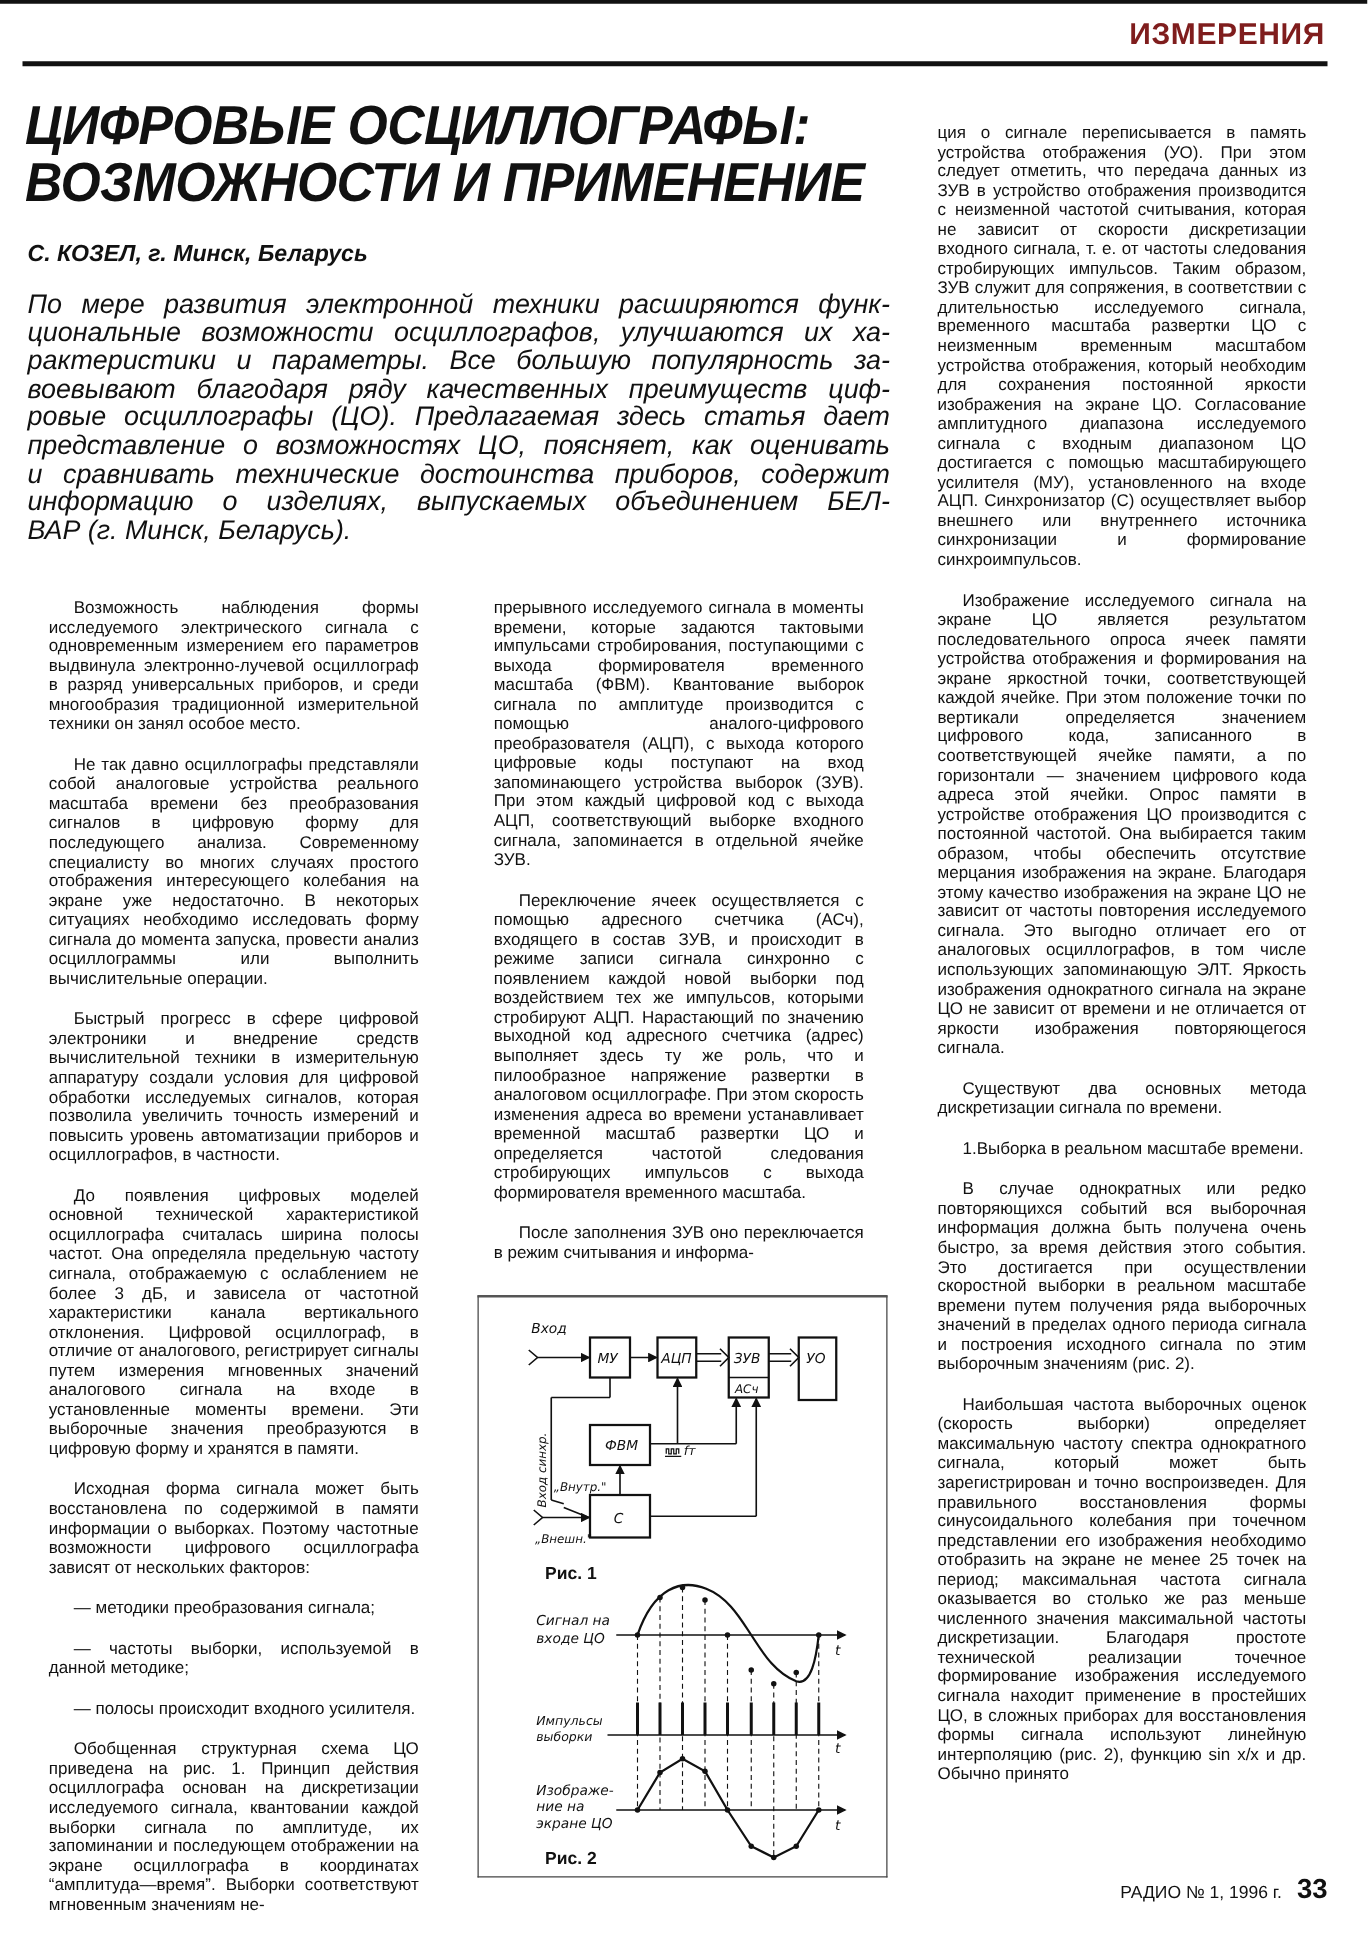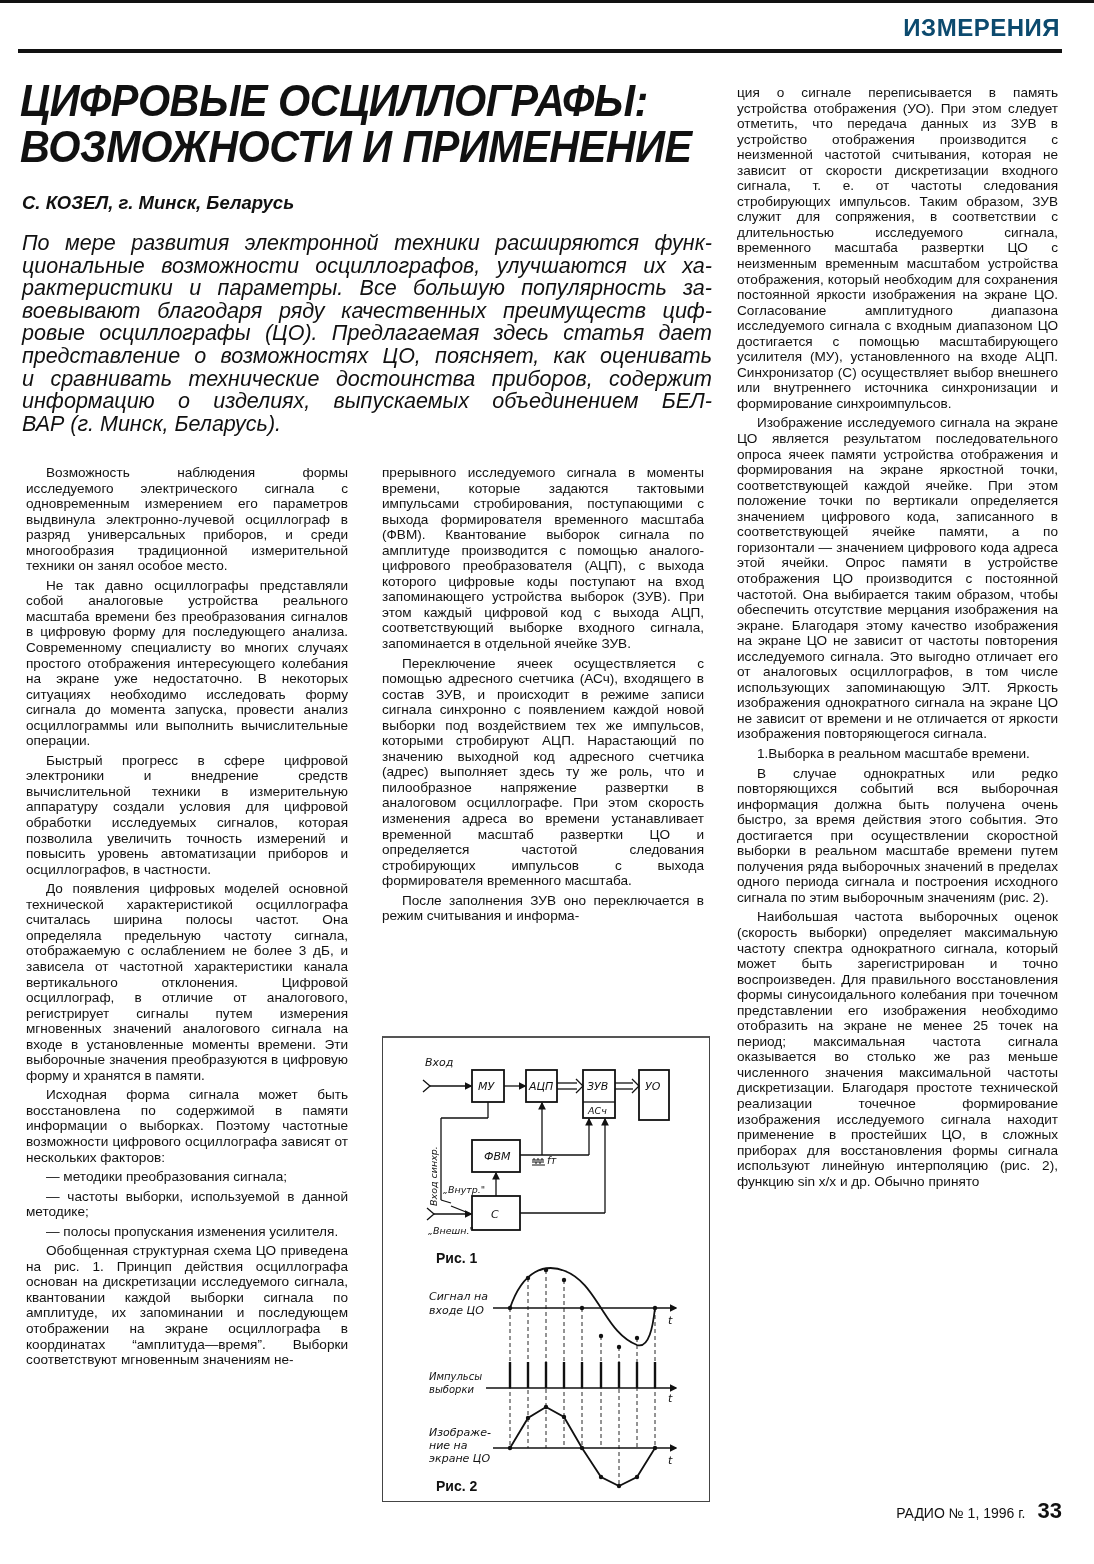--- a/index.html
+++ b/index.html
@@ -1,26 +1,26 @@
 <!DOCTYPE html>
 <html><head>
 <meta charset="utf-8">
 <style>
   html, body { margin: 0; padding: 0; background: #ffffff; }
   body { width: 1094px; height: 1564px; position: relative; overflow: hidden; color: #111; font-family: "Liberation Sans", sans-serif; }
   .top-border { position: absolute; left: 0; top: 0; width: 1094px; height: 3px; background: #111; }
-  .section-label { position: absolute; right: 34px; top: 14px; font-family: "Liberation Sans", sans-serif; font-weight: bold; font-size: 24px; letter-spacing: 0.5px; color: #0c4a6e; }
+  .section-label { position: absolute; right: 34px; top: 14px; font-family: "Liberation Sans", sans-serif; font-weight: bold; font-size: 24px; letter-spacing: 0.5px; color: #7f1d1d; }
   .section-rule { position: absolute; left: 18px; top: 49px; width: 1044px; height: 4px; background: #111; }
   .title { position: absolute; left: 20px; top: 78px; width: 700px; font-family: "Liberation Sans", sans-serif; font-weight: bold; font-style: italic; font-size: 44px; line-height: 46px; letter-spacing: -0.5px; transform: scaleX(0.94); transform-origin: left top; }
   .title div { white-space: nowrap; }
   .author { position: absolute; left: 22px; top: 192px; font-weight: bold; font-style: italic; font-size: 18.5px; white-space: nowrap; }
   .lead { position: absolute; left: 22px; top: 232px; width: 690px; font-style: italic; font-size: 21.5px; line-height: 22.6px; text-align: right; }
   .lead div { white-space: nowrap; text-align-last: justify; }
   .col { position: absolute; font-size: 13.6px; line-height: 15.55px; }
-  .col p { margin: 4px; text-indent: 20px; text-align: justify; }
+  .col p { margin: 17px; text-indent: 20px; text-align: justify; }
   .col p.noindent { text-indent: 0; }
   .col-left { left: 22px; top: 461px; width: 330px; }
   .col-mid { left: 378px; top: 461px; width: 330px; }
   .col-right { left: 733px; top: 81px; width: 329px; }
   .figure-box { position: absolute; left: 382px; top: 1036px; width: 328px; height: 466px; border: 1px solid #444; border-top: 2px solid #555; box-sizing: border-box; }
   .fig-caption { position: absolute; font-weight: bold; font-size: 14px; padding-left: 41px; }
   .fig-label { font-family: "DejaVu Sans", sans-serif; font-style: italic; font-size: 11px; fill: #111; }
   .footer { position: absolute; right: 32px; top: 1498px; white-space: nowrap; text-align: center; }
   .footer .mag { font-size: 14px; vertical-align: baseline; }
   .footer .page { font-weight: bold; font-size: 22px; margin-left: 12px; }
@@ -53,33 +53,34 @@
 </div>
 
 <div class="col col-left">
   <p>Возможность наблюдения формы исследуемого электрического сигнала с одновременным измерением его параметров выдвинула электронно-лучевой осциллограф в разряд универсальных приборов, и среди многообразия традиционной измерительной техники он занял особое место.</p>
   <p>Не так давно осциллографы представляли собой аналоговые устройства реального масштаба времени без преобразования сигналов в цифровую форму для последующего анализа. Современному специалисту во многих случаях простого отображения интересующего колебания на экране уже недостаточно. В некоторых ситуациях необходимо исследовать форму сигнала до момента запуска, провести анализ осциллограммы или выполнить вычислительные операции.</p>
   <p>Быстрый прогресс в сфере цифровой электроники и внедрение средств вычислительной техники в измерительную аппаратуру создали условия для цифровой обработки исследуемых сигналов, которая позволила увеличить точность измерений и повысить уровень автоматизации приборов и осциллографов, в частности.</p>
   <p>До появления цифровых моделей основной технической характеристикой осциллографа считалась ширина полосы частот. Она определяла предельную частоту сигнала, отображаемую с ослаблением не более 3 дБ, и зависела от частотной характеристики канала вертикального отклонения. Цифровой осциллограф, в отличие от аналогового, регистрирует сигналы путем измерения мгновенных значений аналогового сигнала на входе в установленные моменты времени. Эти выборочные значения преобразуются в цифровую форму и хранятся в памяти.</p>
   <p>Исходная форма сигнала может быть восстановлена по содержимой в памяти информации о выборках. Поэтому частотные возможности цифрового осциллографа зависят от нескольких факторов:</p>
   <p>— методики преобразования сигнала;</p>
   <p>— частоты выборки, используемой в данной методике;</p>
-  <p>— полосы пропускания изменения усилителя.</p>
+  <p>— полосы происходит входного усилителя.</p>
   <p>Обобщенная структурная схема ЦО приведена на рис. 1. Принцип действия осциллографа основан на дискретизации исследуемого сигнала, квантовании каждой выборки сигнала по амплитуде, их запоминании и последующем отображении на экране осциллографа в координатах “амплитуда—время”. Выборки соответствуют мгновенным значениям не-</p>
 </div>
 
 <div class="col col-mid">
   <p class="noindent">прерывного исследуемого сигнала в моменты времени, которые задаются тактовыми импульсами стробирования, поступающими с выхода формирователя временного масштаба (ФВМ). Квантование выборок сигнала по амплитуде производится с помощью аналого-цифрового преобразователя (АЦП), с выхода которого цифровые коды поступают на вход запоминающего устройства выборок (ЗУВ). При этом каждый цифровой код с выхода АЦП, соответствующий выборке входного сигнала, запоминается в отдельной ячейке ЗУВ.</p>
   <p>Переключение ячеек осуществляется с помощью адресного счетчика (АСч), входящего в состав ЗУВ, и происходит в режиме записи сигнала синхронно с появлением каждой новой выборки под воздействием тех же импульсов, которыми стробируют АЦП. Нарастающий по значению выходной код адресного счетчика (адрес) выполняет здесь ту же роль, что и пилообразное напряжение развертки в аналоговом осциллографе. При этом скорость изменения адреса во времени устанавливает временной масштаб развертки ЦО и определяется частотой следования стробирующих импульсов с выхода формирователя временного масштаба.</p>
   <p>После заполнения ЗУВ оно переключается в режим считывания и информа-</p>
 </div>
 
 <div class="col col-right">
   <p class="noindent">ция о сигнале переписывается в память устройства отображения (УО). При этом следует отметить, что передача данных из ЗУВ в устройство отображения производится с неизменной частотой считывания, которая не зависит от скорости дискретизации входного сигнала, т. е. от частоты следования стробирующих импульсов. Таким образом, ЗУВ служит для сопряжения, в соответствии с длительностью исследуемого сигнала, временного масштаба развертки ЦО с неизменным временным масштабом устройства отображения, который необходим для сохранения постоянной яркости изображения на экране ЦО. Согласование амплитудного диапазона исследуемого сигнала с входным диапазоном ЦО достигается с помощью масштабирующего усилителя (МУ), установленного на входе АЦП. Синхронизатор (С) осуществляет выбор внешнего или внутреннего источника синхронизации и формирование синхроимпульсов.</p>
   <p>Изображение исследуемого сигнала на экране ЦО является результатом последовательного опроса ячеек памяти устройства отображения и формирования на экране яркостной точки, соответствующей каждой ячейке. При этом положение точки по вертикали определяется значением цифрового кода, записанного в соответствующей ячейке памяти, а по горизонтали — значением цифрового кода адреса этой ячейки. Опрос памяти в устройстве отображения ЦО производится с постоянной частотой. Она выбирается таким образом, чтобы обеспечить отсутствие мерцания изображения на экране. Благодаря этому качество изображения на экране ЦО не зависит от частоты повторения исследуемого сигнала. Это выгодно отличает его от аналоговых осциллографов, в том числе использующих запоминающую ЭЛТ. Яркость изображения однократного сигнала на экране ЦО не зависит от времени и не отличается от яркости изображения повторяющегося сигнала.</p>
+  <p>Существуют два основных метода дискретизации сигнала по времени.</p>
   <p>1.Выборка в реальном масштабе времени.</p>
   <p>В случае однократных или редко повторяющихся событий вся выборочная информация должна быть получена очень быстро, за время действия этого события. Это достигается при осуществлении скоростной выборки в реальном масштабе времени путем получения ряда выборочных значений в пределах одного периода сигнала и построения исходного сигнала по этим выборочным значениям (рис. 2).</p>
   <p>Наибольшая частота выборочных оценок (скорость выборки) определяет максимальную частоту спектра однократного сигнала, который может быть зарегистрирован и точно воспроизведен. Для правильного восстановления формы синусоидального колебания при точечном представлении его изображения необходимо отобразить на экране не менее 25 точек на период; максимальная частота сигнала оказывается во столько же раз меньше численного значения максимальной частоты дискретизации. Благодаря простоте технической реализации точечное формирование изображения исследуемого сигнала находит применение в простейших ЦО, в сложных приборах для восстановления формы сигнала используют линейную интерполяцию (рис. 2), функцию sin x/x и др. Обычно принято</p>
 </div>
 
 <div class="figure-box">
 
   <svg width="326" height="215" viewBox="0 0 326 215" style="position:absolute;left:0;top:0;">
     <defs>
       <marker id="arr" markerWidth="6" markerHeight="6" refX="5" refY="3" orient="auto">

